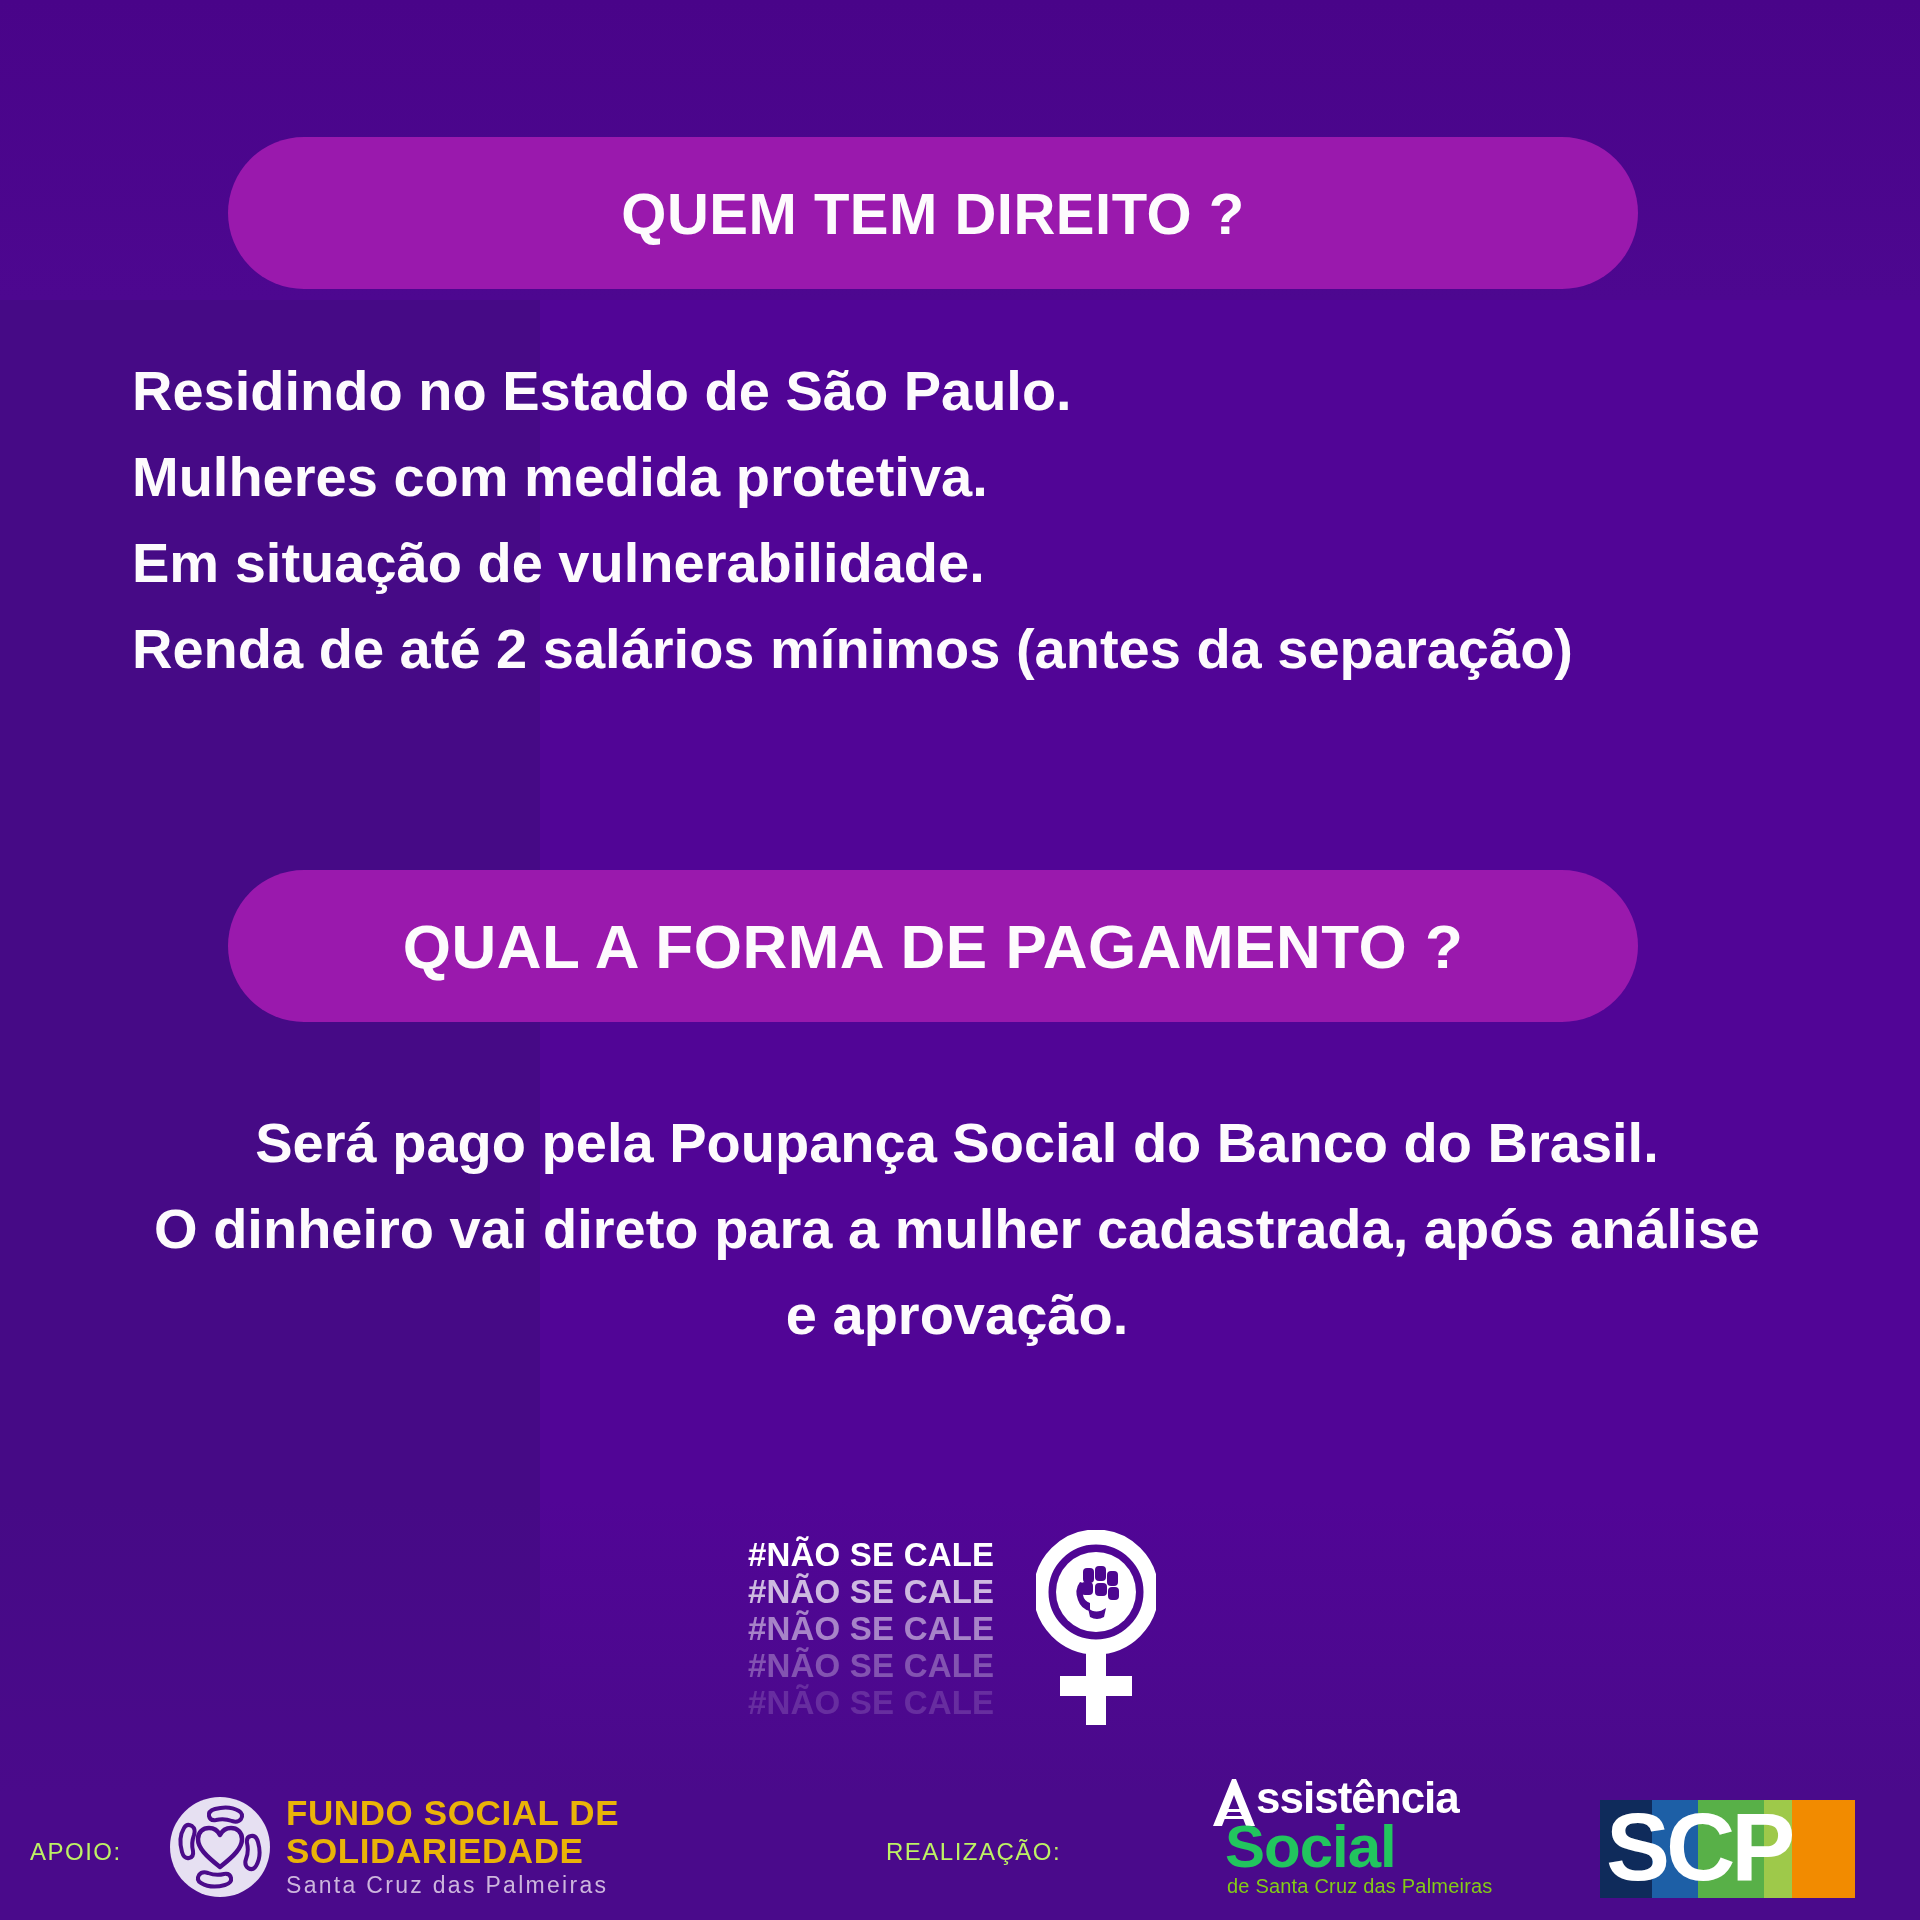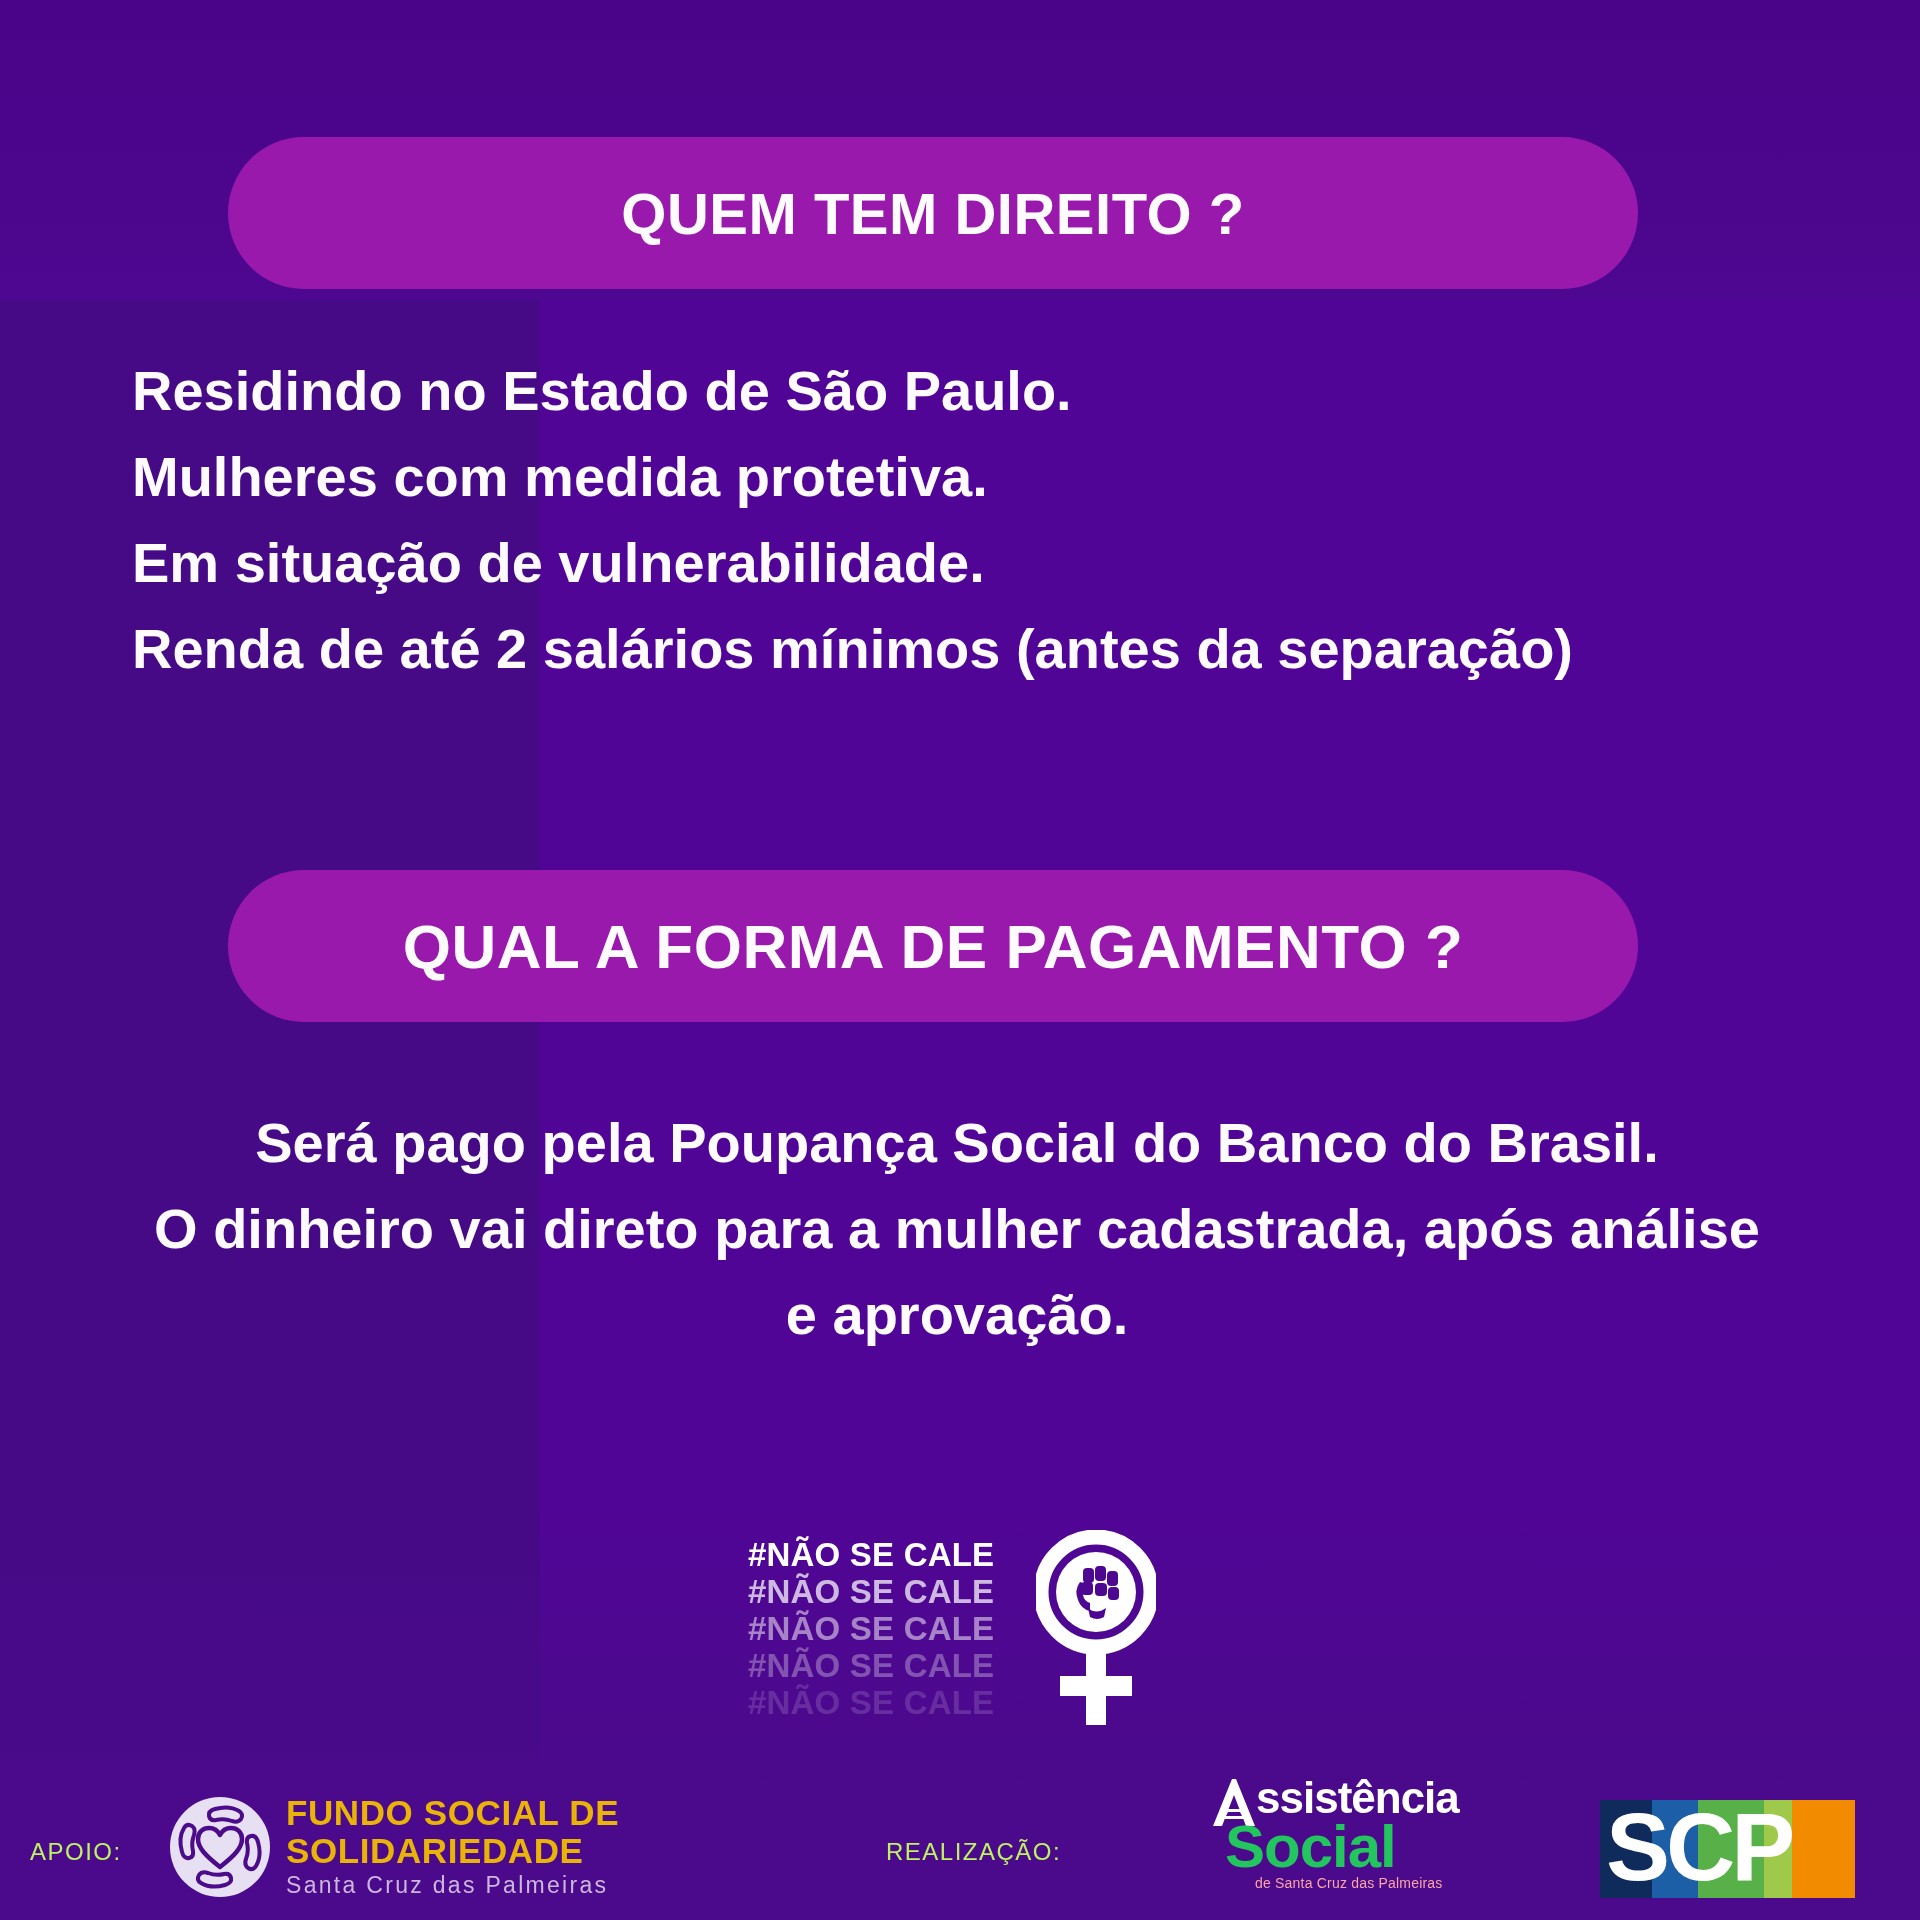--- a/index.html
+++ b/index.html
@@ -200,25 +200,24 @@
     left: 12px; top: 48px;
     color: #22c55e;
     font-weight: bold;
     font-size: 60px;
     line-height: 48px;
     letter-spacing: -1px;
   }
   #as-sub {
     position: absolute;
     left: 14px; top: 100px;
-    color: #fca5a5;
-    font-size: 14px;
+    color: #84cc16;
+    font-size: 20px;
     letter-spacing: 0.2px;
     white-space: nowrap;
-    margin-left: 28px;
   }
 
   
   #logo-scp {
     position: absolute;
     left: 1600px;
     top: 1800px;
     width: 255px;
     height: 98px;
   }

